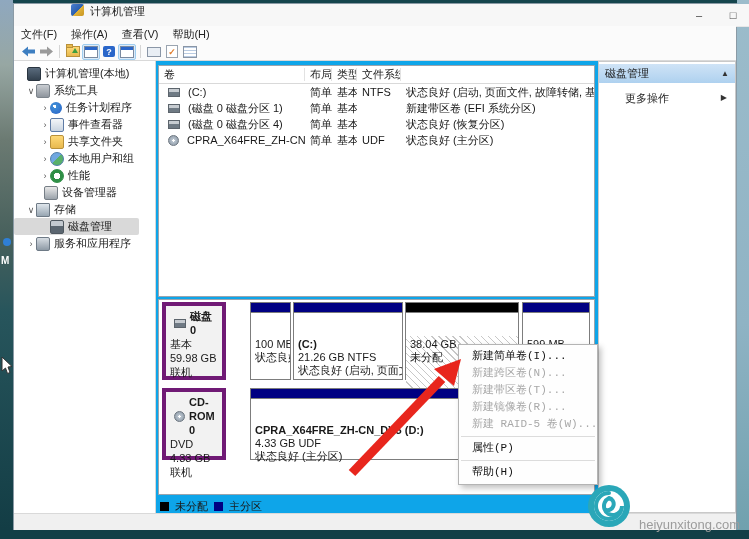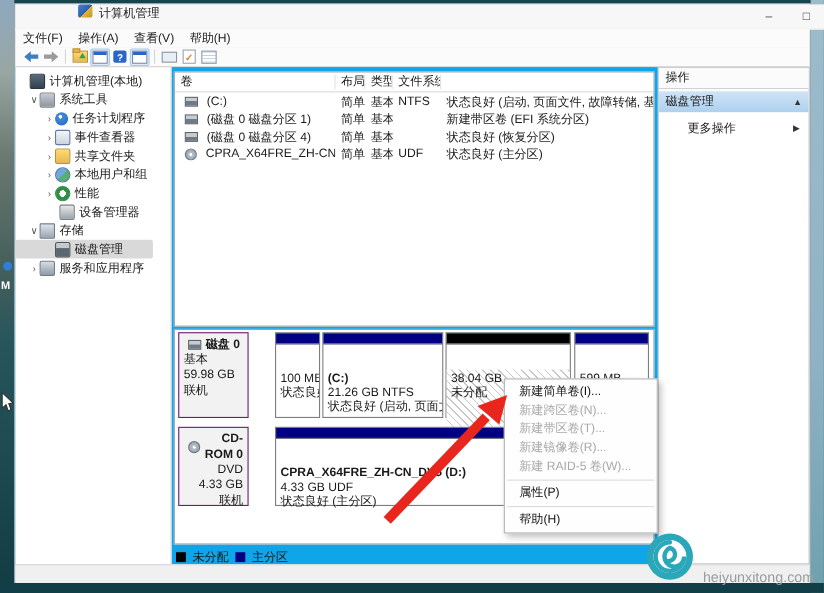--- a/index.html
+++ b/index.html
@@ -71,21 +71,21 @@
   .vhead{display:grid;grid-template-columns:146px 27px 25px 44px 1fr;height:17px;align-items:center;
          border-bottom:1px solid #d9d9d9;background:#fff;}
   .vhead span{padding-left:5px;border-right:1px solid #e2e2e2;height:13px;line-height:13px;white-space:nowrap;overflow:hidden;}
   .vrow{display:grid;grid-template-columns:146px 27px 25px 44px 1fr;height:16px;align-items:center;white-space:nowrap;}
   .vrow span{padding-left:5px;overflow:hidden;}
   .vname{display:flex;align-items:center;gap:3px;}
   .vdisk-ico{width:10px;height:7px;background:linear-gradient(#c7ccd1 45%,#6f7a84 46%);border:1px solid #5c646c;flex:none;margin-left:4px;}
   .vcd-ico{width:9px;height:9px;border-radius:50%;background:radial-gradient(circle,#fff 20%,#b9c4cf 21%,#8d99a5 90%);border:1px solid #6c7680;flex:none;margin-left:4px;}
   
   .graph-pane{position:absolute;left:0;top:238px;width:437px;height:196px;background:#fff;border:1px solid #9aa4ad;box-sizing:border-box;}
-  .dlabel{position:absolute;left:3px;width:64px;background:#f2f2f2;border:1px solid #701a75;box-sizing:border-box;padding:3px 4px;line-height:14px;}
+  .dlabel{position:absolute;left:3px;width:64px;background:#f2f2f2;border:4px solid #701a75;box-sizing:border-box;padding:3px 4px;line-height:14px;}
   .dlabel .dname{font-weight:bold;display:flex;align-items:center;gap:4px;}
   .part{position:absolute;box-sizing:border-box;border:1px solid #7d7d7d;background:#fff;}
   .part .phead{height:9px;border-bottom:1px solid #7d7d7d;}
   .phead-primary{background:#000082;}
   .phead-black{background:#000;}
   .part .pbody{padding:2px 4px;line-height:13px;overflow:hidden;white-space:nowrap;margin-top:23px;}
   .part.hatch .pbody{height:100%;
      background:repeating-linear-gradient(45deg,#fff 0 4px,#c8c8c8 4px 5px);}
   .pbold{font-weight:bold;}
   .legend{position:absolute;left:2px;top:438px;display:flex;align-items:center;gap:6px;}
@@ -96,21 +96,21 @@
   .actions{position:absolute;left:584px;top:0;width:138px;height:452px;background:#fff;border:1px solid #c9c9c9;box-sizing:border-box;}
   .act-title{height:18px;line-height:18px;padding-left:6px;border-bottom:1px solid #d2d2d2;background:#fbfbfb;}
   .act-section{height:19px;line-height:19px;padding:0 6px;background:linear-gradient(#cfe3f6,#aed1ef);
                display:flex;justify-content:space-between;align-items:center;margin-top:2px;}
   .act-more{height:18px;line-height:18px;padding:0 8px 0 26px;display:flex;justify-content:space-between;align-items:center;margin-top:6px;}
   .act-glyph{font-size:8px;color:#333;}
   .statusbar{position:absolute;left:0;top:509px;width:722px;height:16px;background:#f0f0f0;border-top:1px solid #d9d9d9;}
   
   .ctx{position:absolute;left:458px;top:344px;width:138px;background:#fefefe;border:1px solid #b4b4b4;
        box-shadow:3px 3px 6px rgba(0,0,0,.25);padding:3px 0;z-index:20;}
-  .ctx-item{height:17px;line-height:17px;padding-left:13px;white-space:nowrap;color:#111;}
+  .ctx-item{height:17px;line-height:17px;padding-left:13px;white-space:nowrap;color:#111;font-family:Liberation Mono, monospace;}
   .ctx-item.dis{color:#a8a8a8;}
   .ctx-sep{height:1px;background:#dcdcdc;margin:3px 2px;}
   
   .arrow-svg{position:absolute;left:330px;top:348px;z-index:30;pointer-events:none;}
   .wm{position:absolute;left:583px;top:480px;width:166px;height:59px;z-index:40;}
   .wm-title{position:absolute;left:52px;top:7px;font-size:27px;font-weight:bold;color:#8f8f8f;letter-spacing:1px;font-family:"Liberation Sans",sans-serif;}
   .wm-domain{position:absolute;left:56px;top:37px;font-size:13px;color:#9c9c9c;}
   .wm-logo{position:absolute;left:3px;top:3px;}
 </style>
 </head>
@@ -214,21 +214,21 @@
         <div class="trow" style="padding-left:26px">
           <span class="chev">›</span>
           <span class="ticon i-users"></span>
           <span>本地用户和组</span>
         </div>
         <div class="trow" style="padding-left:26px">
           <span class="chev">›</span>
           <span class="ticon i-perf"></span>
           <span>性能</span>
         </div>
-        <div class="trow" style="padding-left:40px">
+        <div class="trow" style="padding-left:30px">
           <span class="ticon i-devmgr"></span>
           <span>设备管理器</span>
         </div>
         <div class="trow" style="padding-left:12px">
           <span class="chev">∨</span>
           <span class="ticon i-storage"></span>
           <span>存储</span>
         </div>
         <div class="trow sel" style="padding-left:36px">
           <span class="ticon i-diskmgmt"></span>
@@ -325,21 +325,21 @@
               <div>未分配</div>
             </div>
           </div>
           <div class="part" style="left:363px;top:2px;width:68px;height:78px;">
             <div class="phead phead-primary"></div>
             <div class="pbody">
               <div>599 MB</div>
             </div>
           </div>
 
-          <div class="dlabel" style="top:88px;height:72px;text-align:right;">
+          <div class="dlabel" style="top:88px;height:72px;">
             <div class="dname">
                 <i class="vcd-ico"></i>
                 <span>CD-ROM 0</span>
               </div>
             <div>DVD</div>
             <div>4.33 GB</div>
             <div>联机</div>
           </div>
           <div class="part" style="left:91px;top:88px;width:340px;height:72px;">
             <div class="phead phead-primary"></div>
@@ -353,21 +353,20 @@
 
         <div class="legend">
           <span class="lg-sq lg-black"></span>
           <span>未分配</span>
           <span class="lg-sq lg-navy"></span>
           <span>主分区</span>
         </div>
       </div>
 
       <div class="actions">
-        <div class="act-title">操作</div>
         <div class="act-section">
           <span>磁盘管理</span>
           <span class="act-glyph">▲</span>
         </div>
         <div class="act-more">
           <span>更多操作</span>
           <span class="act-glyph">▶</span>
         </div>
       </div>
 

